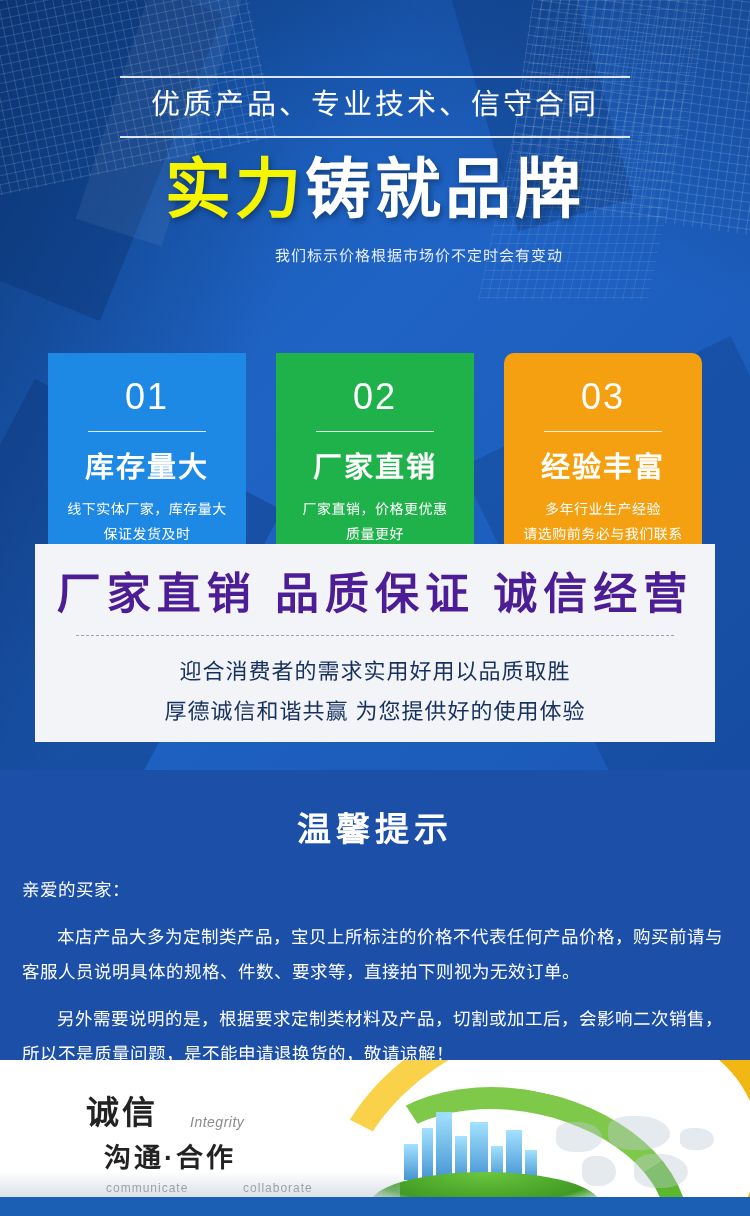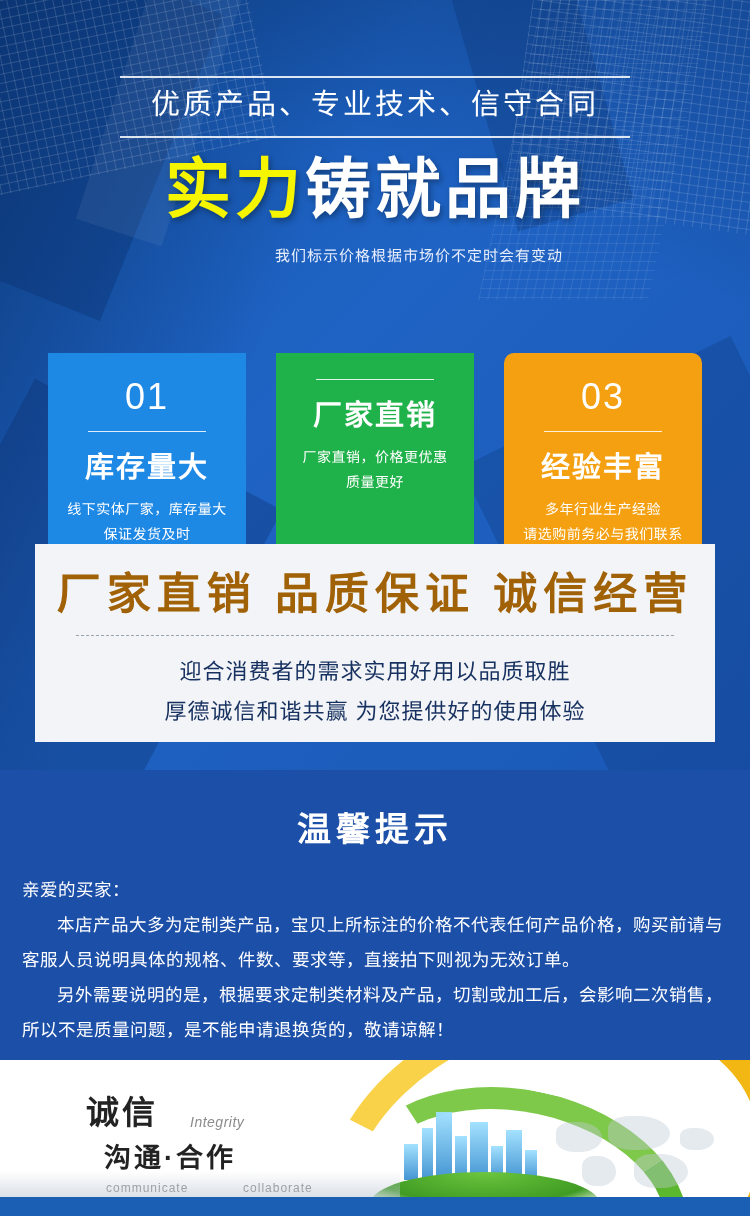--- a/index.html
+++ b/index.html
@@ -153,21 +153,21 @@
     left: 35px;
     top: 544px;
     width: 680px;
     height: 198px;
     background: #f2f4f7;
     box-sizing: border-box;
     padding-top: 22px;
   }
   .panel .big {
     text-align: center;
-    color: #a16207;
+    color: #4c1d95;
     font-size: 44px;
     font-weight: bold;
     letter-spacing: 6px;
     line-height: 1.25;
   }
   .panel .dash {
     width: 598px;
     margin: 14px auto 0 auto;
     border-top: 1px dashed #9aa3b0;
   }
@@ -197,21 +197,21 @@
     padding-top: 32px;
   }
   .tips-body {
     margin: 22px 22px 0 22px;
     color: #ffffff;
     font-size: 17.5px;
     line-height: 35px;
     letter-spacing: 0.5px;
   }
   .tips-body p { margin: 0; }
-  .tips-body .indent { text-indent: 2em; }
+  .tips-body .indent { text-indent: 2em; margin-top: 12px; }
 
   
   .footer {
     position: relative;
     width: 750px;
     height: 137px;
     background: #ffffff;
     overflow: hidden;
   }
   .footer .swoosh {
@@ -359,20 +359,21 @@
       <div class="card card-1">
         <div class="num">01</div>
         <div class="rule"></div>
         <div class="ttl">库存量大</div>
         <div class="desc">
           <div>线下实体厂家，库存量大</div>
           <div>保证发货及时</div>
         </div>
       </div>
       <div class="card card-2">
+        <div class="num">02</div>
         <div class="rule"></div>
         <div class="ttl">厂家直销</div>
         <div class="desc">
           <div>厂家直销，价格更优惠</div>
           <div>质量更好</div>
         </div>
       </div>
       <div class="card card-3">
         <div class="num">03</div>
         <div class="rule"></div>

